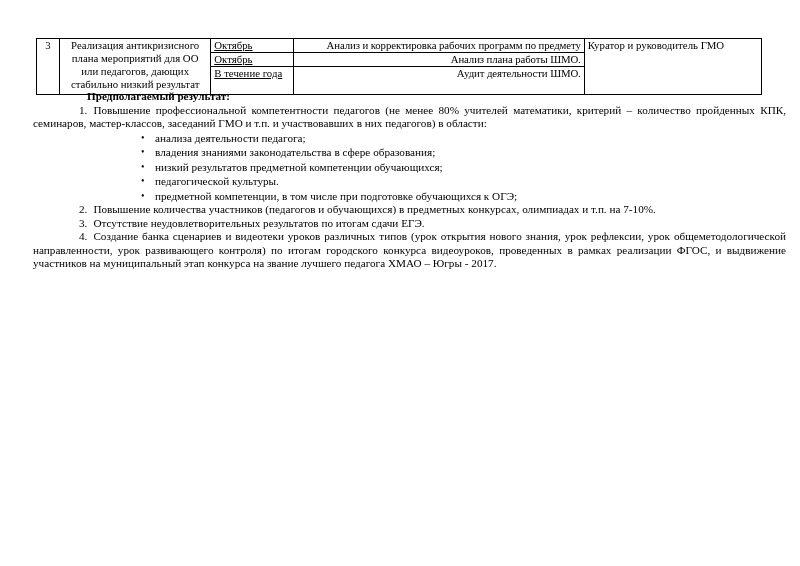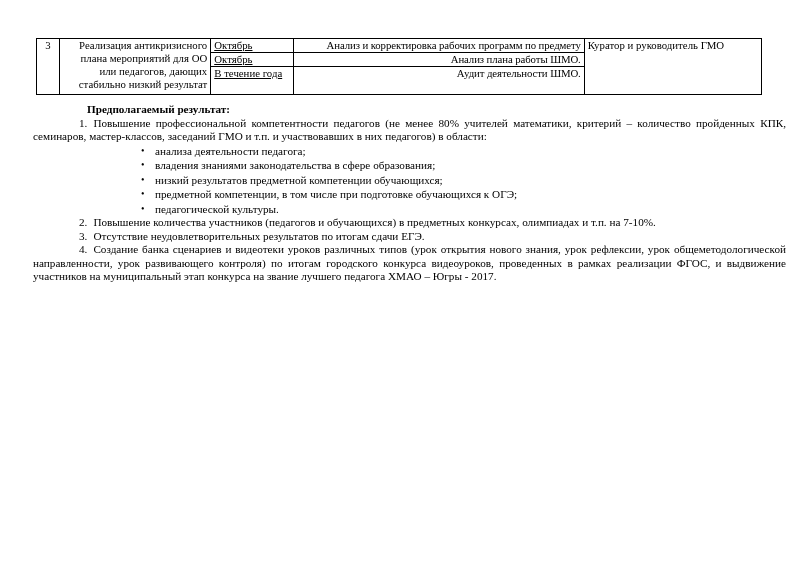--- a/index.html
+++ b/index.html
@@ -30,30 +30,30 @@
     border: 1px solid #000000;
     font-size: 10.8px;
     line-height: 13px;
     padding: 0 3px;
     vertical-align: top;
     overflow: hidden;
   }
   tr.row-small { height: 14px; }
   tr.row-tall  { height: 28px; }
   td.c-num    { text-align: center; }
-  td.c-act    { text-align: right; }
+  td.c-act    { text-align: center; }
   td.c-period { white-space: nowrap; text-decoration: underline; }
   td.c-action { text-align: right;   white-space: nowrap; letter-spacing: -0.1px; }
   td.c-resp   { }
 
   
   .body-block {
     position: absolute;
     left: 33px;
-    top: 103px;
+    top: 90px;
     width: 753px;
     font-size: 11.2px;
     line-height: 13.5px;
     text-align: justify;
   }
   .body-block p { margin: 0; }
   p.heading {
     font-weight: bold;
     text-indent: 54px;
     text-align: left;
@@ -105,22 +105,22 @@
   <div class="body-block">
 
     <p class="heading">Предполагаемый результат:</p>
 
     <p class="item"><span class="num">1.</span><span>Повышение профессиональной компетентности педагогов (не менее 80% учителей математики, критерий – количество пройденных КПК, семинаров, мастер-классов, заседаний ГМО и т.п. и участвовавших в них педагогов) в области:</span></p>
 
     <div class="bullets">
       <div class="b-row"><span class="b-marker">•</span><span class="b-text">анализа деятельности педагога;</span></div>
       <div class="b-row"><span class="b-marker">•</span><span class="b-text">владения знаниями законодательства в сфере образования;</span></div>
       <div class="b-row"><span class="b-marker">•</span><span class="b-text">низкий результатов предметной компетенции обучающихся;</span></div>
+      <div class="b-row"><span class="b-marker">•</span><span class="b-text">педагогической культуры.</span></div>
       <div class="b-row"><span class="b-marker">•</span><span class="b-text">предметной компетенции, в том числе при подготовке обучающихся к ОГЭ;</span></div>
-      <div class="b-row"><span class="b-marker">•</span><span class="b-text">педагогической культуры.</span></div>
     </div>
 
     <p class="item"><span class="num">2.</span><span>Повышение количества участников (педагогов и обучающихся) в предметных конкурсах, олимпиадах и т.п. на 7-10%.</span></p>
 
     <p class="item"><span class="num">3.</span><span>Отсутствие неудовлетворительных результатов по итогам сдачи ЕГЭ.</span></p>
 
     <p class="item"><span class="num">4.</span><span>Создание банка сценариев и видеотеки уроков различных типов (урок открытия нового знания, урок рефлексии, урок общеметодологической направленности, урок развивающего контроля) по итогам городского конкурса видеоуроков, проведенных в рамках реализации ФГОС, и выдвижение участников на муниципальный этап конкурса на звание лучшего педагога ХМАО – Югры - 2017.</span></p>
 
   </div>
 </div>

